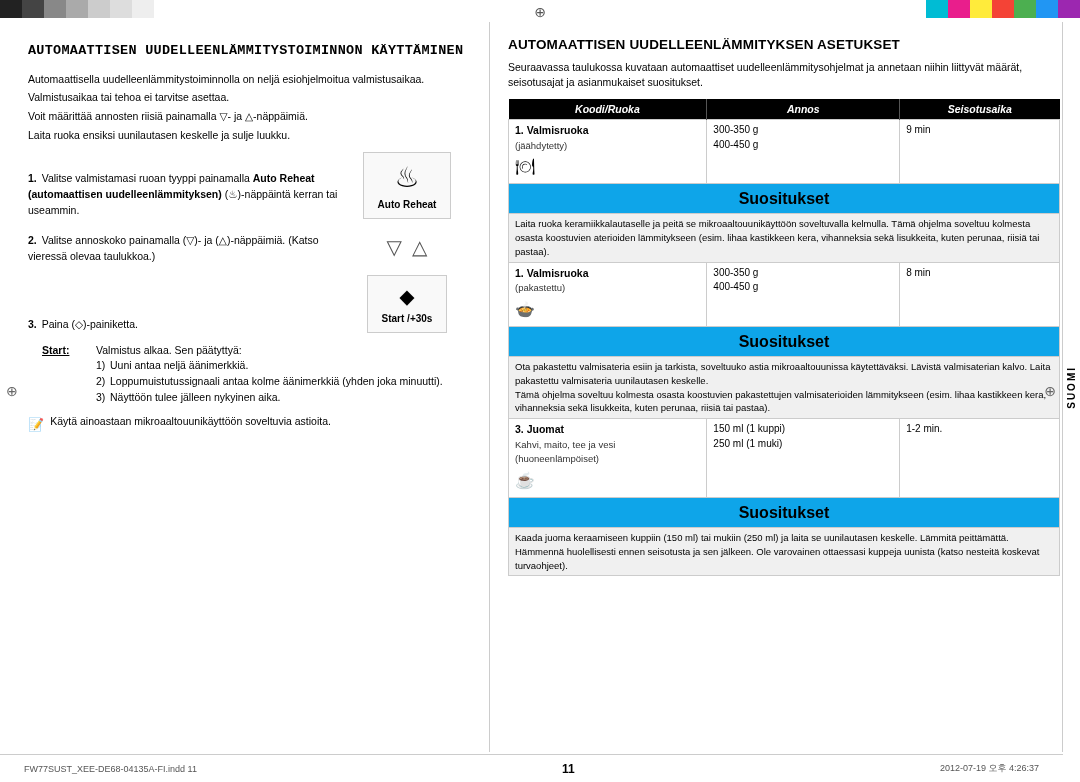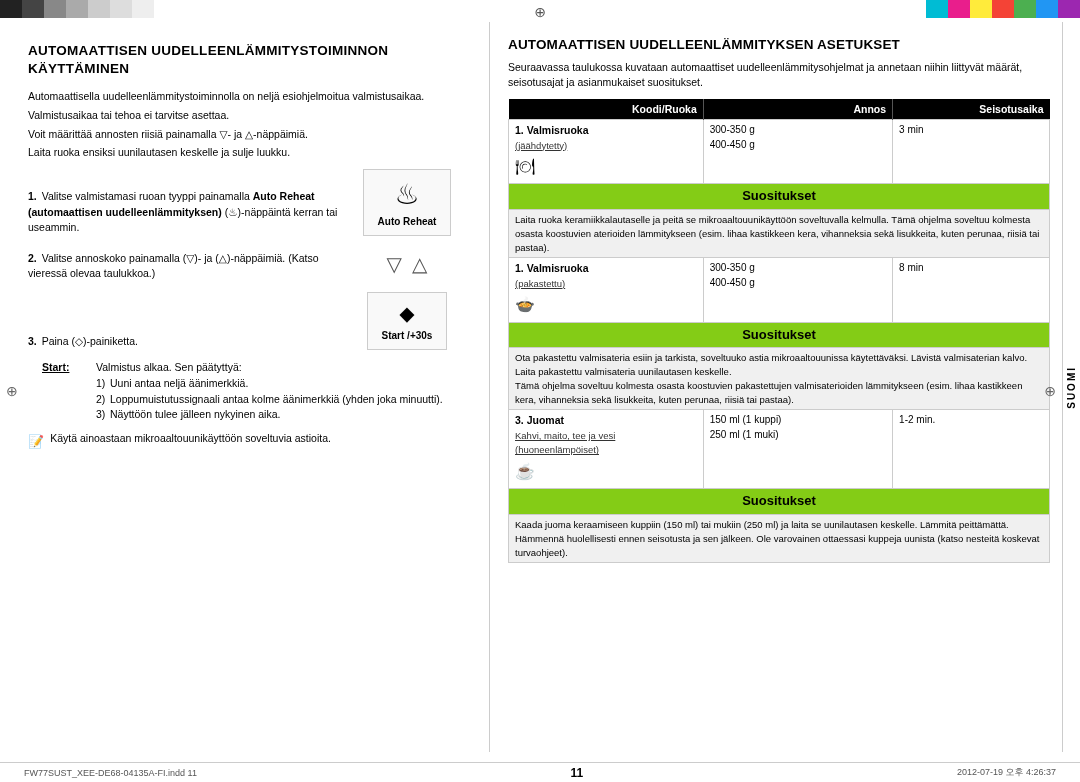--- a/index.html
+++ b/index.html
@@ -78,20 +78,21 @@
       border-right: 1px solid #ccc;
     }
 
     .left-title {
       font-size: 13.5px;
       font-weight: 900;
       text-transform: uppercase;
       line-height: 1.3;
       margin-bottom: 12px;
       letter-spacing: 0.02em;
+      font-family: Liberation Mono, monospace;
     }
 
     .left-intro {
       font-size: 10.5px;
       line-height: 1.5;
       margin-bottom: 8px;
     }
 
     .left-intro p {
       margin-bottom: 3px;
@@ -205,21 +206,21 @@
 
     .note-icon {
       font-size: 13px;
       margin-right: 6px;
       margin-top: 1px;
     }
 
     
     .right-col {
       flex: 1;
-      padding: 14px 30px 10px 18px;
+      padding: 14px 20px 10px 18px;
       position: relative;
     }
 
     .right-title {
       font-size: 13.5px;
       font-weight: 900;
       text-transform: uppercase;
       line-height: 1.3;
       margin-bottom: 6px;
       letter-spacing: 0.01em;
@@ -235,62 +236,62 @@
     .data-table {
       width: 100%;
       border-collapse: collapse;
       font-size: 10px;
     }
 
     .data-table th {
       background: #000;
       color: #fff;
       padding: 4px 6px;
-      text-align: right;
+      text-align: center;
       font-weight: bold;
       font-size: 10.5px;
       border-right: 1px solid #555;
+      font-style: italic;
     }
 
     .data-table th:last-child {
       border-right: none;
       margin-left: 48px;
     }
 
     .data-table td {
       padding: 3px 6px;
       vertical-align: top;
       border: 1px solid #ccc;
       font-size: 10px;
       line-height: 1.45;
     }
 
     .section-header td {
-      background: #84cc16;
+      background: #0ea5e9;
       font-weight: bold;
       text-align: center;
-      font-size: 13px;
+      font-size: 16px;
       padding: 3px 6px;
     }
 
     .suositukset-row td {
       background: #f0f0f0;
       font-size: 9.5px;
       line-height: 1.45;
     }
 
     .item-name {
       font-weight: bold;
       font-size: 10.5px;
     }
 
     .item-sub {
       font-size: 9.5px;
       color: #333;
-      text-decoration: underline;
     }
 
     .food-icon {
       font-size: 16px;
       display: block;
       margin: 2px 0;
     }
 
     .sidebar-tab {
       position: absolute;
@@ -312,22 +313,22 @@
       font-size: 10px;
       font-weight: bold;
       letter-spacing: 2px;
       text-transform: uppercase;
     }
 
     
     .bottom-bar {
       position: absolute;
       bottom: 0;
-      left: 0; right: 0;
-      height: 20px;
+      left: 0; right: 17px;
+      height: 28px;
       display: flex;
       align-items: center;
       justify-content: space-between;
       padding: 0 24px;
       border-top: 1px solid #ccc;
     }
 
     .bottom-left {
       font-size: 9px;
       color: #555;
@@ -498,21 +499,21 @@
       </thead>
       <tbody>
 
         <tr>
           <td>
             <span class="item-name">1. Valmisruoka</span><br>
             <span class="item-sub">(jäähdytetty)</span><br>
             <span class="food-icon">🍽</span>
           </td>
           <td>300-350 g<br>400-450 g</td>
-          <td>3 min</td>
+          <td>9 min</td>
         </tr>
 
         <tr class="section-header">
           <td colspan="3">Suositukset</td>
         </tr>
 
         <tr class="suositukset-row">
           <td colspan="3">
             Laita ruoka keramiikkalautaselle ja peitä se mikroaaltouunikäyttöön soveltuvalla kelmulla. Tämä ohjelma soveltuu kolmesta osasta koostuvien aterioiden lämmitykseen (esim. lihaa kastikkeen kera, vihanneksia sekä lisukkeita, kuten perunaa, riisiä tai pastaa).
           </td>

